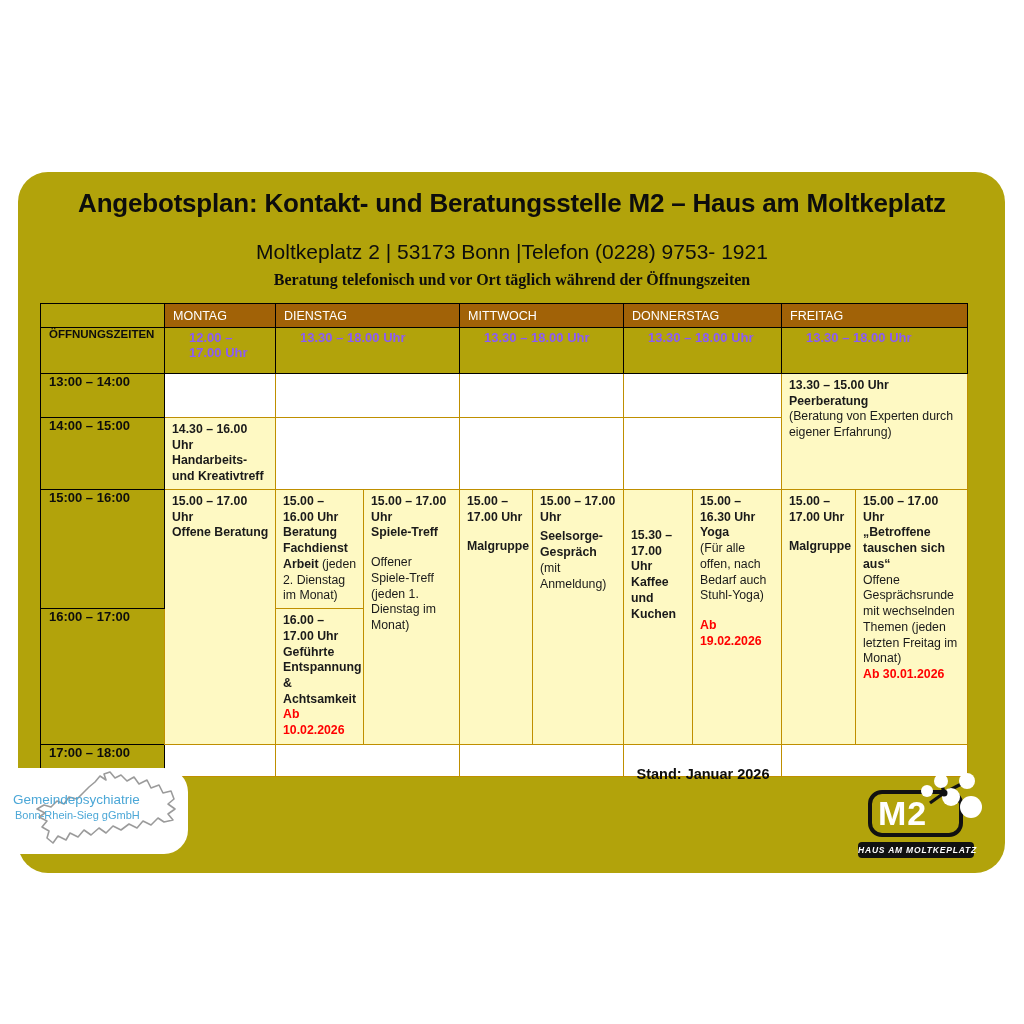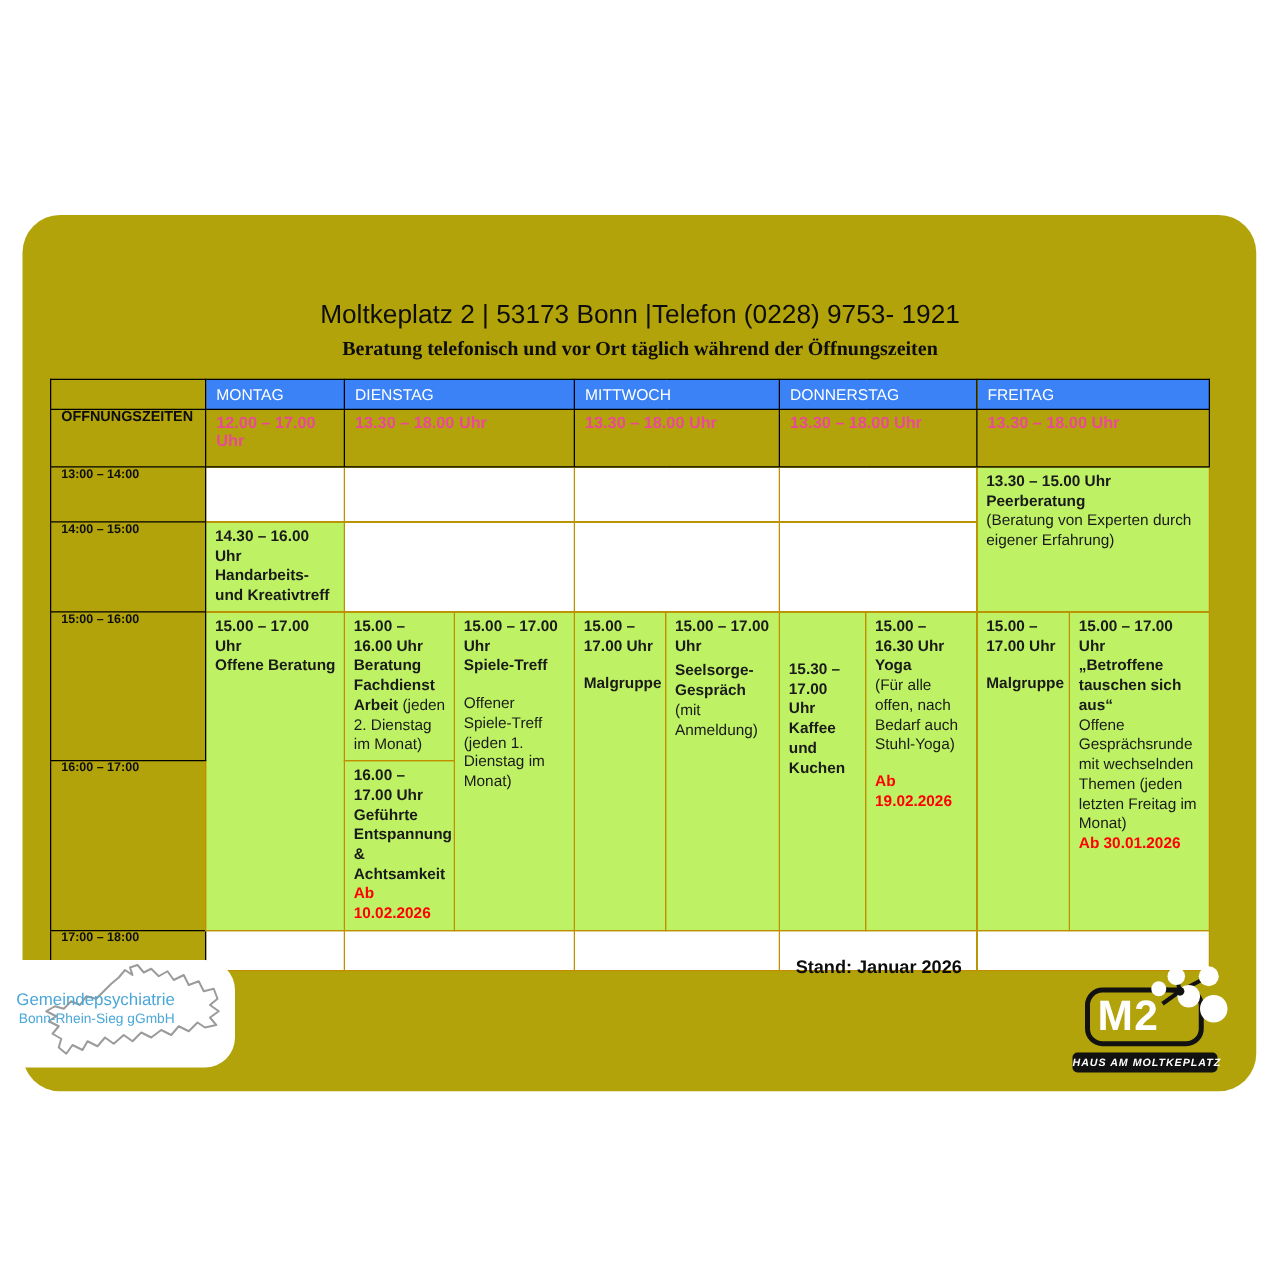--- a/index.html
+++ b/index.html
@@ -12,26 +12,26 @@
   *{margin:0;padding:0;box-sizing:border-box;}
   html,body{width:1024px;height:1024px;background:#fff;font-family:"Liberation Sans",sans-serif;color:var(--ink);}
   .page{position:relative;width:1024px;height:1024px;background:#fff;overflow:hidden;}
   .panel{position:absolute;left:18px;top:172px;width:987px;height:701px;background:var(--panel);border-radius:30px;}
   .title{position:absolute;left:30px;top:188px;width:964px;text-align:center;font-size:26px;font-weight:bold;color:#0d0d0d;letter-spacing:-0.2px;white-space:nowrap;}
   .subtitle{position:absolute;left:30px;top:240px;width:964px;text-align:center;font-size:21px;font-weight:400;color:#0d0d0d;white-space:nowrap;}
   .serifnote{position:absolute;left:30px;top:271px;width:964px;text-align:center;font-family:"Liberation Serif",serif;font-size:16px;font-weight:bold;color:#0d0d0d;white-space:nowrap;}
 
   table.sched{position:absolute;left:40px;top:303px;width:927px;border-collapse:collapse;table-layout:fixed;}
   table.sched td,table.sched th{border:1px solid var(--gold);vertical-align:top;overflow:hidden;}
-  table.sched th.day{background:#3b82f6;color:#fff;font-weight:normal;font-size:12.5px;text-align:left;vertical-align:middle;padding:2px 0 2px 8px;border:1px solid #000;height:24px;}
+  table.sched th.day{background:#a16207;color:#fff;font-weight:normal;font-size:12.5px;text-align:left;vertical-align:middle;padding:2px 0 2px 8px;border:1px solid #000;height:24px;}
   td.corner,td.lbl,td.open{background:transparent;border:1px solid #000 !important;margin-top:40px;}
-  td.lbl{font-weight:bold;font-size:10px;vertical-align:middle;padding-left:8px;color:#0d0d0d;}
+  td.lbl{font-weight:bold;font-size:13px;vertical-align:middle;padding-left:8px;color:#0d0d0d;}
   td.lbl.oz{font-size:11.5px;}
-  td.open{font-weight:bold;font-size:13px;vertical-align:middle;padding:2px 8px;color:#ec4899;}
-  td.body{background:#bef264;font-size:12.3px;line-height:1.28;padding:4px 6px 4px 7px;}
+  td.open{font-weight:bold;font-size:13px;vertical-align:middle;padding:2px 24px;color:#8b5cf6;}
+  td.body{background:#fef9c3;font-size:12.3px;line-height:1.28;padding:4px 6px 4px 7px;}
   td.blank{background:#fff;}
   .b{font-weight:bold;display:block;}
   .r{font-weight:normal;display:block;}
   .red{font-weight:bold;color:var(--red);display:block;}
   .inline-wrap .b,.inline-wrap .r{display:inline;}
   .gap{margin-top:14px;}
   .gap-s{margin-top:4px;}
   td.vcenter-pad{padding-top:38px;}
 
   .stand{position:absolute;left:543px;top:766px;width:320px;text-align:center;font-weight:bold;font-size:14.5px;color:#0d0d0d;}
@@ -47,20 +47,21 @@
   .m2-label{position:absolute;left:26px;top:18px;font-size:34px;font-weight:bold;color:#fff;line-height:47px;letter-spacing:1px;}
   .m2-molecule{position:absolute;left:60px;top:0;width:76px;height:70px;}
   .m2-banner{position:absolute;left:6px;top:70px;width:116px;height:16px;background:#111;border-radius:4px;color:#fff;font-size:8.5px;font-weight:bold;font-style:italic;letter-spacing:0.8px;text-align:center;line-height:16px;white-space:nowrap;}
 </style>
 </head>
 <body>
 
 <div class="page">
   <div class="panel"></div>
 
+  <div class="title">Angebotsplan: Kontakt- und Beratungsstelle M2 – Haus am Moltkeplatz</div>
   <div class="subtitle">Moltkeplatz 2 | 53173 Bonn |Telefon (0228) 9753- 1921</div>
   <div class="serifnote">Beratung telefonisch und vor Ort täglich während der Öffnungszeiten</div>
 
   <table class="sched">
     <colgroup>
       <col style="width:124px">
         <col style="width:111px">
         <col style="width:88px">
         <col style="width:96px">
       <col style="width:73px">

